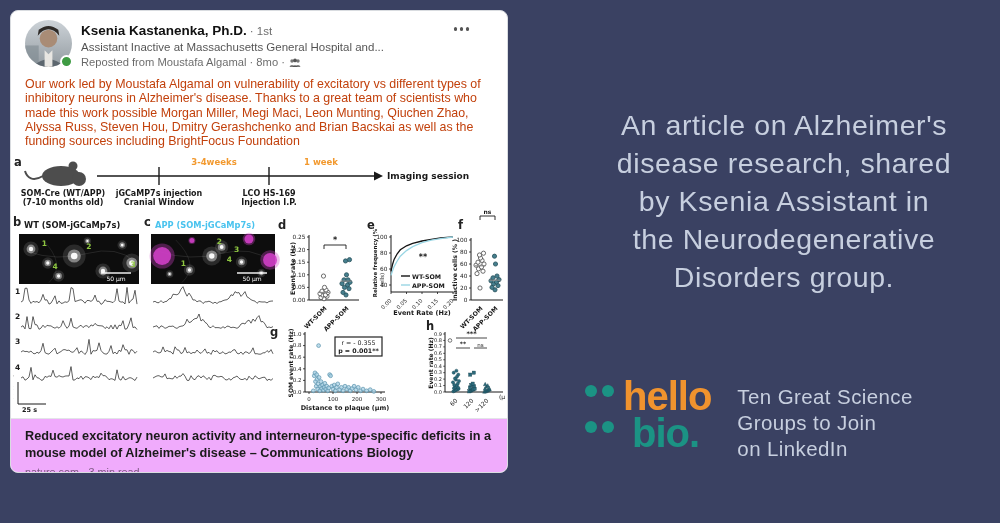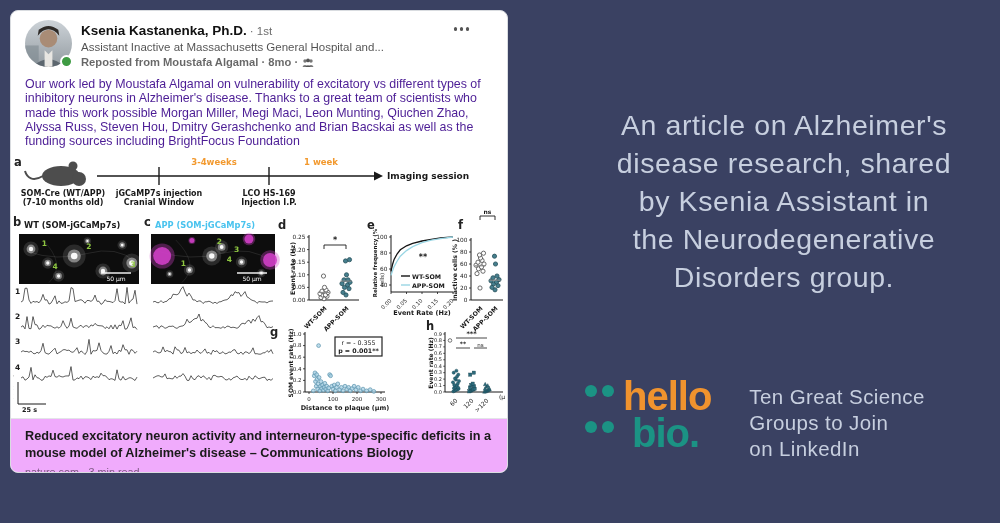--- a/index.html
+++ b/index.html
@@ -12,34 +12,34 @@
           display:flex; flex-direction:column; overflow:hidden; }
   .hdr { display:flex; padding:9px 12px 0 14px; position:relative; }
   .avatar-wrap { position:relative; width:47px; height:47px; flex:0 0 47px; }
   .avatar { width:47px; height:47px; border-radius:50%; overflow:hidden; display:block; }
   .status-dot { position:absolute; right:-1px; bottom:-1px; width:13px; height:13px;
                 background:#3f9b43; border:2px solid #fff; border-radius:50%; }
   .meta { margin-left:9px; padding-top:2px; min-width:0; }
   .name-row { font-size:13.5px; font-weight:bold; color:#111; line-height:17px; white-space:nowrap; }
   .degree { font-weight:normal; color:#00000099; font-size:11.5px; margin-left:3px; }
   .headline { font-size:11.5px; color:#000000b0; line-height:15px; white-space:nowrap; }
-  .repost { font-size:11.2px; color:#00000099; line-height:15px; display:flex; align-items:center; gap:4px;font-weight:bold; }
+  .repost { font-size:11.2px; color:#00000099; line-height:15px; display:flex; align-items:center; gap:4px; }
   .more { position:absolute; right:34px; top:12px; display:flex; gap:2.5px; cursor:pointer; padding:4px; }
   .more i { width:3.5px; height:3.5px; border-radius:50%; background:#555; display:block; }
-  .body-text { padding:7px 20px 0 14px; font-size:12.4px; line-height:14.3px; color:#4c1d95; }
+  .body-text { padding:7px 20px 0 14px; font-size:12.4px; line-height:14.3px; color:#c2410c; }
   .figure-wrap { margin:4px 2px 0 2px; }
   .preview { margin-top:auto; background:#f0abfc; border-top:1px solid #e3e5e8; padding:9px 14px 10px 14px; }
   .preview-title { font-size:12.7px; font-weight:bold; color:#1a1a1a; line-height:17px; }
   .preview-meta { font-size:10.8px; color:#00000080; margin-top:4px; }
 
   
   .right { position:absolute; left:508px; top:0; width:552px; height:523px; }
   .caption { position:absolute; left:6px; right:6px; top:106px; text-align:center;
              color:#c7cfdf; font-size:28.5px; line-height:38px; letter-spacing:0.6px; font-weight:normal; }
-  .brand-row { position:absolute; left:77px; top:378px; display:flex; align-items:flex-start; gap:38px; }
+  .brand-row { position:absolute; left:77px; top:378px; display:flex; align-items:flex-start; gap:26px; }
   .logo { display:flex; }
   .dots { display:grid; grid-template-columns:12px 12px; grid-gap:5px; margin:7px 9px 0 0; }
   .dot { width:12px; height:12px; border-radius:50%; background:#1b9384; }
   .words { display:flex; flex-direction:column; }
   .hello { font-size:40px; font-weight:bold; color:#f0932e; letter-spacing:-1px; line-height:36px; }
   .bio   { font-size:40px; font-weight:bold; color:#1b9384; letter-spacing:-1px; line-height:38px; margin-left:9px; }
   .footer-text { color:#c7cfdf; font-size:20.5px; line-height:26px; letter-spacing:0.4px; padding-top:6px; }
 
   svg text { font-family:"DejaVu Sans","Liberation Sans",sans-serif; }
 </style>

